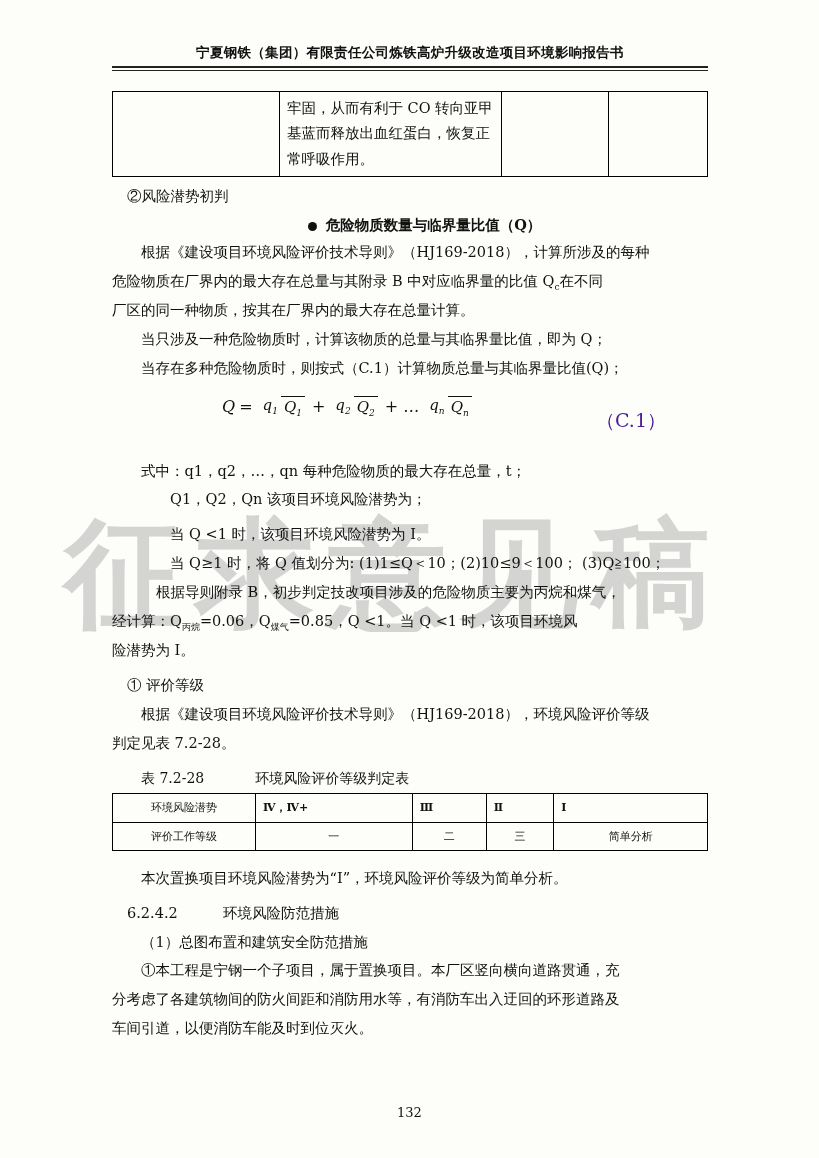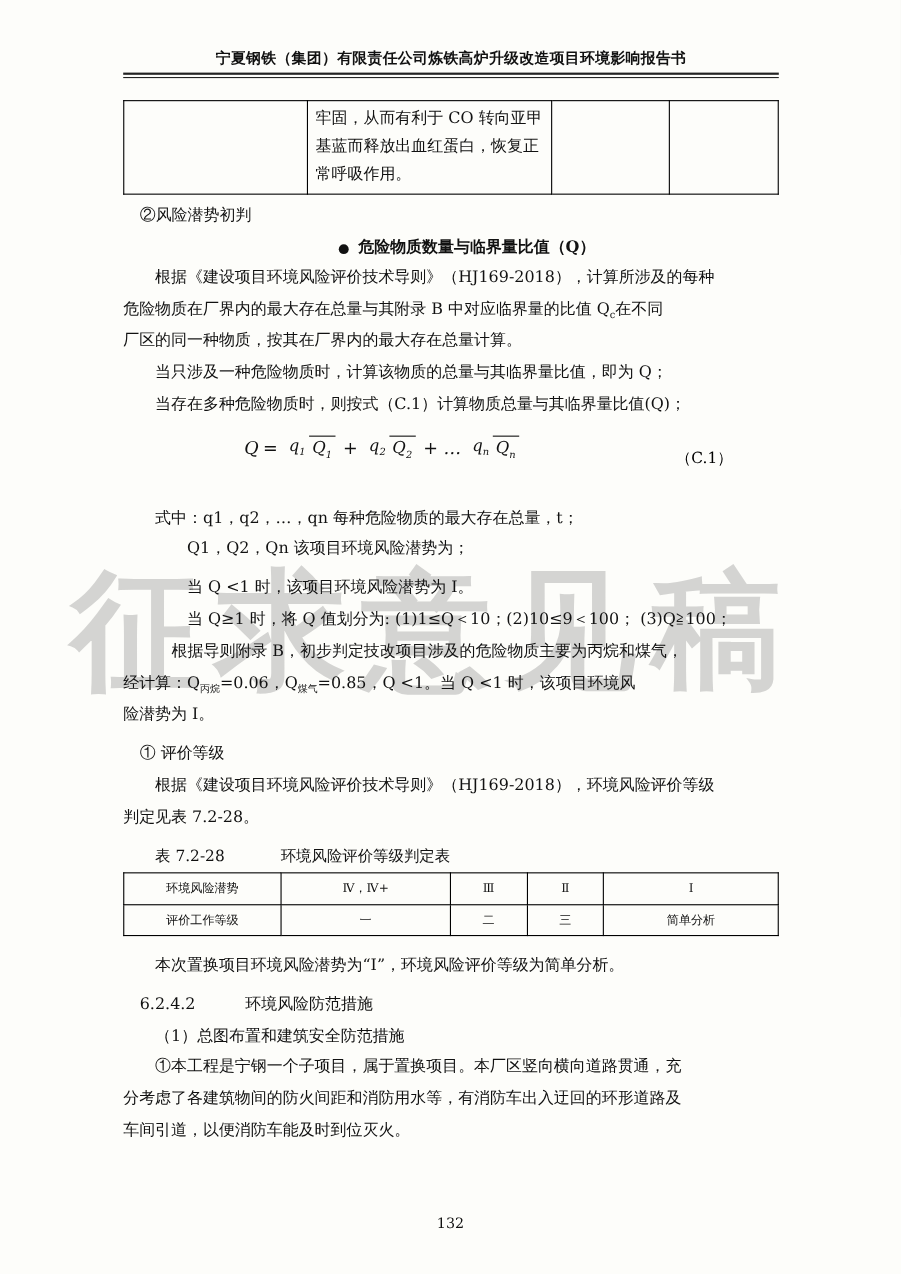--- a/index.html
+++ b/index.html
@@ -132,40 +132,40 @@
   }
   .frac .num { padding: 0 3px 1px 3px; }
   .frac .den { padding: 1px 3px 0 3px; border-top: 1px solid #111; }
   .op { margin: 0 4px; }
   .formula-no {
     position: absolute;
     right: 42px;
     top: 16px;
     font-family: "DejaVu Serif", serif;
     font-style: normal;
-    font-size: 14px;
-    color: #000000;
+    font-size: 19px;
+    color: #4c1d95;
   }
   
   .tbl-caption {
     font-family: "DejaVu Serif", serif;
     font-size: 14px;
     color: #111;
     margin: 14px 0 5px 29px;
   }
   .tbl-caption .gap { display: inline-block; width: 42px; }
   
   .grade-tbl td {
     text-align: center;
     font-size: 11px;
     padding: 5px 4px;
   }
   .grade-tbl td.hd {
-    font-weight: normal;
-    text-align: center;
+    font-weight: bold;
+    text-align: left;
   }
   .grade-tbl td.lbl {
     width: 128px;
     text-align: center;
     font-weight: normal;
   }
   
   .watermark {
     position: absolute;
     left: 64px;

